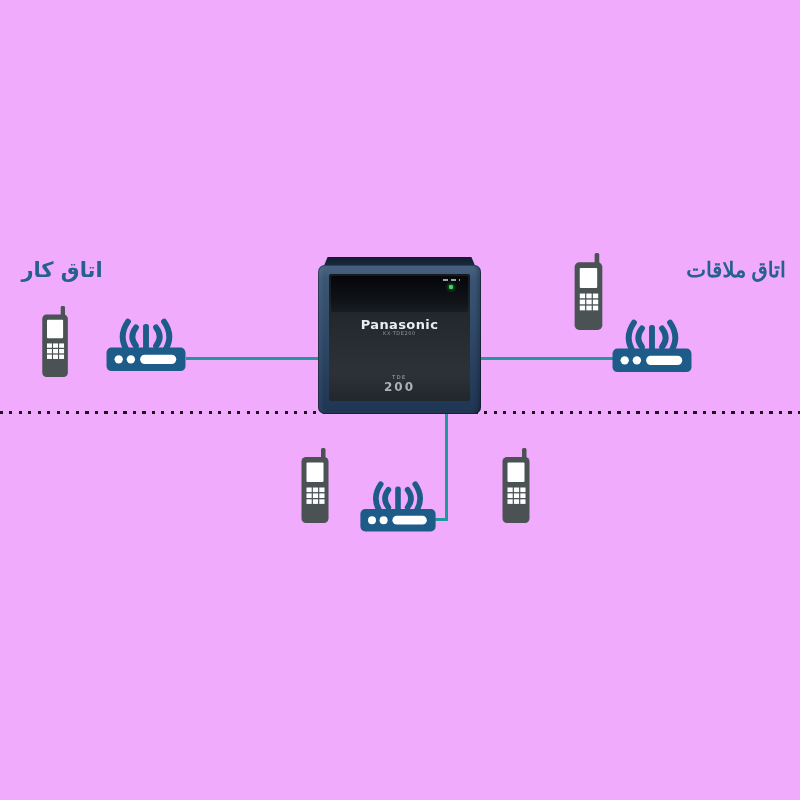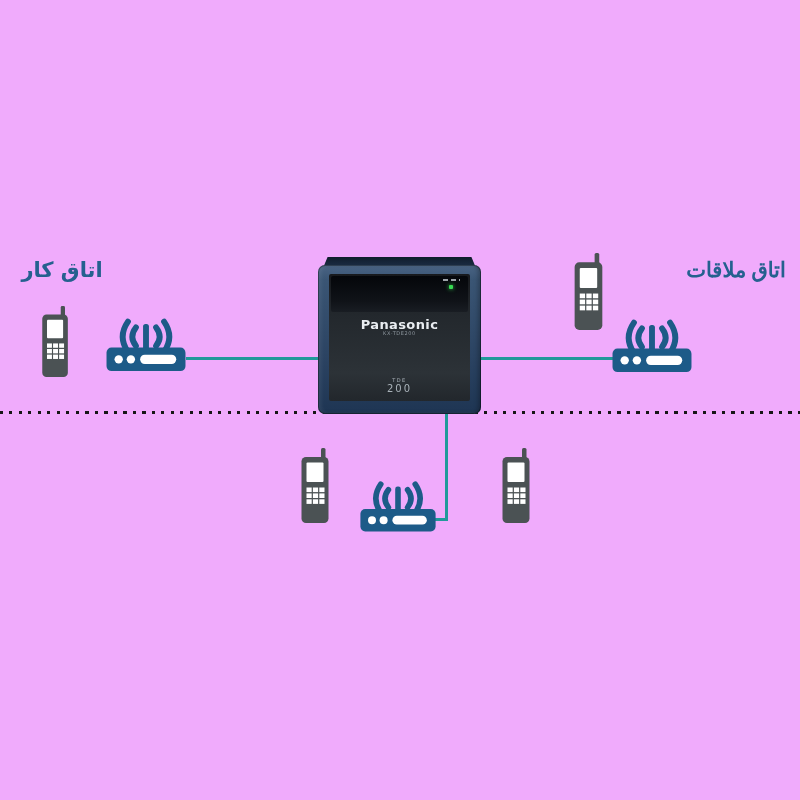--- a/index.html
+++ b/index.html
@@ -93,21 +93,21 @@
   }
   .pbx-model{
     position:absolute;top:56px;left:0;width:100%;text-align:center;
     color:#8d969e;font-size:5px;letter-spacing:.6px;
   }
   .pbx-logo{
     position:absolute;bottom:7px;left:0;width:100%;text-align:center;
     color:#a9b2b9;line-height:1.1;
   }
   .pbx-logo .logo-top{display:block;font-size:5px;letter-spacing:1.5px;}
-  .pbx-logo .logo-bottom{display:block;font-size:10px;font-weight:normal;letter-spacing:2px;}
+  .pbx-logo .logo-bottom{display:block;font-size:12px;font-weight:bold;letter-spacing:2px;}
 </style>
 </head>
 <body>
 
 <div class="canvas">
 
   <div class="room-label label-work" dir="rtl">اتاق کار</div>
   <div class="room-label label-meeting" dir="rtl">اتاق ملاقات</div>
 
   <div class="dotted-line"></div>

